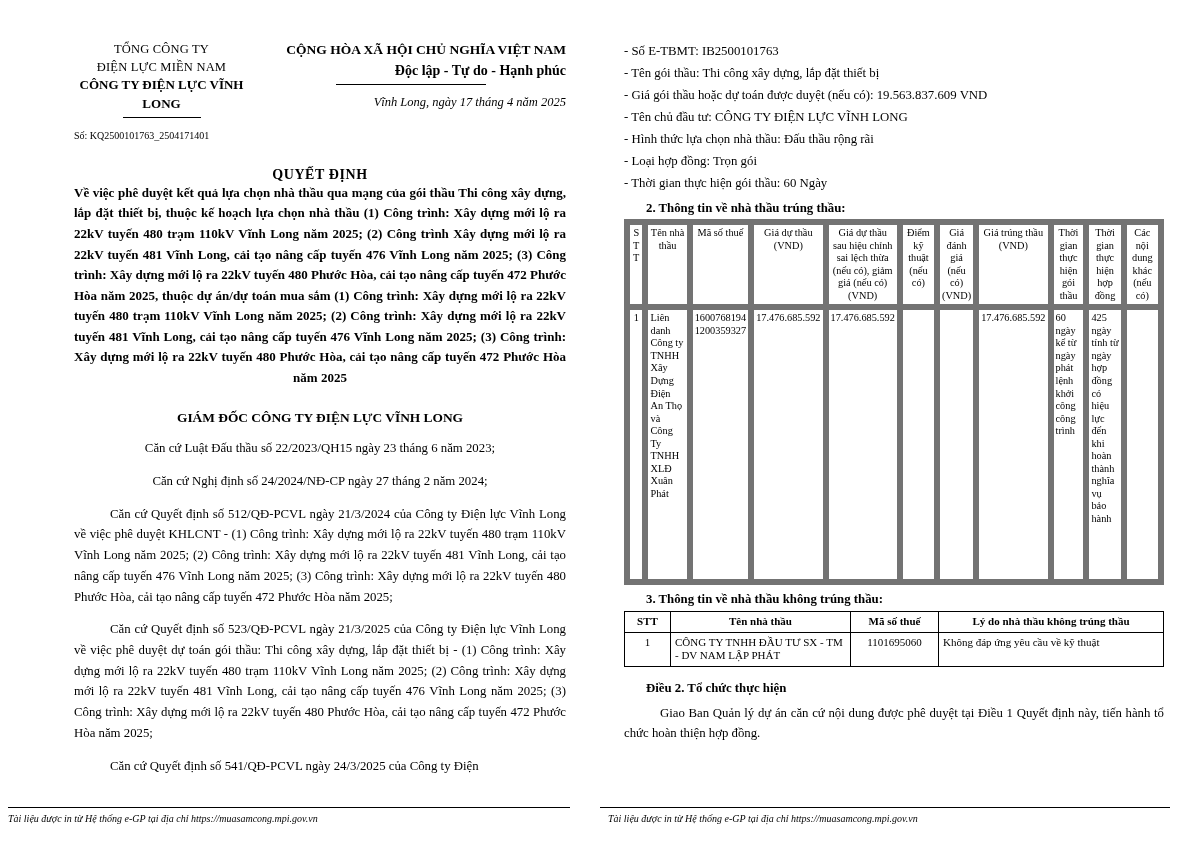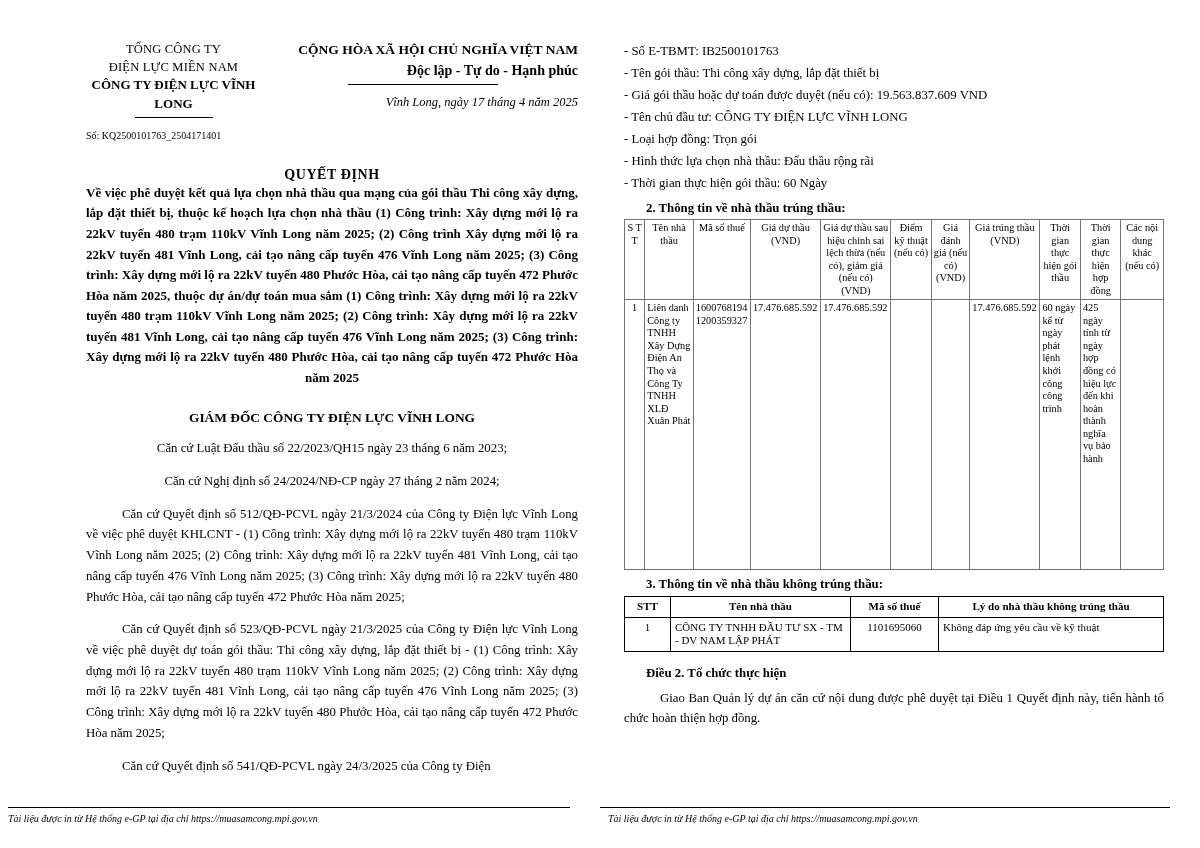--- a/index.html
+++ b/index.html
@@ -17,21 +17,21 @@
     overflow: hidden;
     box-sizing: border-box;
   }
   .col {
     position: absolute;
     top: 0;
     height: 848px;
     box-sizing: border-box;
   }
   .col-left {
-    left: 16px;
+    left: 4px;
     width: 600px;
     padding: 40px 38px 0 70px;
   }
   .col-right {
     left: 600px;
     width: 600px;
     padding: 40px 36px 16px 24px;
   }
   
   .hdr {
@@ -123,21 +123,21 @@
   }
   .sec-head.indent { text-indent: 22px; }
   
   table {
     border-collapse: collapse;
     width: 100%;
     font-size: 10.3px;
     line-height: 1.22;
   }
   table.t-winner th, table.t-winner td {
-    border: 1px solid #737373;
+    border: 6px solid #737373;
     vertical-align: top;
     padding: 2px 2px;
   }
   table.t-winner th {
     font-weight: normal;
     text-align: center;
   }
   table.t-winner td { text-align: left; }
   table.t-winner td.c { text-align: center; }
   .tall-row td { height: 265px; }
@@ -236,22 +236,22 @@
     <div class="para">Căn cứ Quyết định số 541/QĐ-PCVL ngày 24/3/2025 của Công ty Điện</div>
   </div>
 
   <div class="col col-right">
 
     <div class="rlist">
       <div>- Số E-TBMT: IB2500101763</div>
       <div>- Tên gói thầu: Thi công xây dựng, lắp đặt thiết bị</div>
       <div>- Giá gói thầu hoặc dự toán được duyệt (nếu có): 19.563.837.609 VND</div>
       <div>- Tên chủ đầu tư: CÔNG TY ĐIỆN LỰC VĨNH LONG</div>
+      <div>- Hình thức lựa chọn nhà thầu: Đấu thầu rộng rãi</div>
       <div>- Loại hợp đồng: Trọn gói</div>
-      <div>- Hình thức lựa chọn nhà thầu: Đấu thầu rộng rãi</div>
       <div>- Thời gian thực hiện gói thầu: 60 Ngày</div>
     </div>
 
     <div class="sec-head indent">2. Thông tin về nhà thầu trúng thầu:</div>
 
     <table class="t-winner">
       <colgroup>
         <col style="width:20px">
         <col style="width:48px">
         <col style="width:50px">

